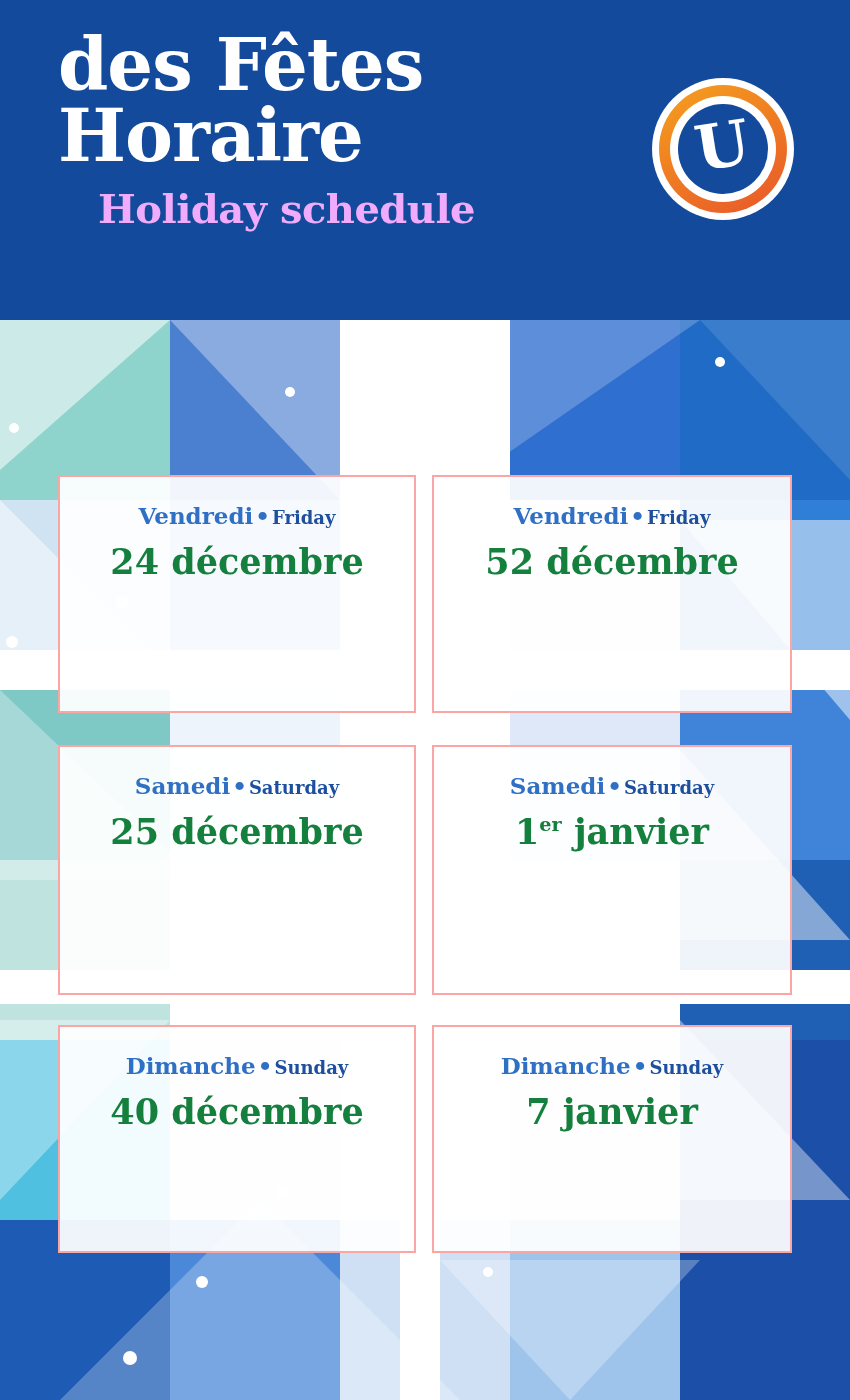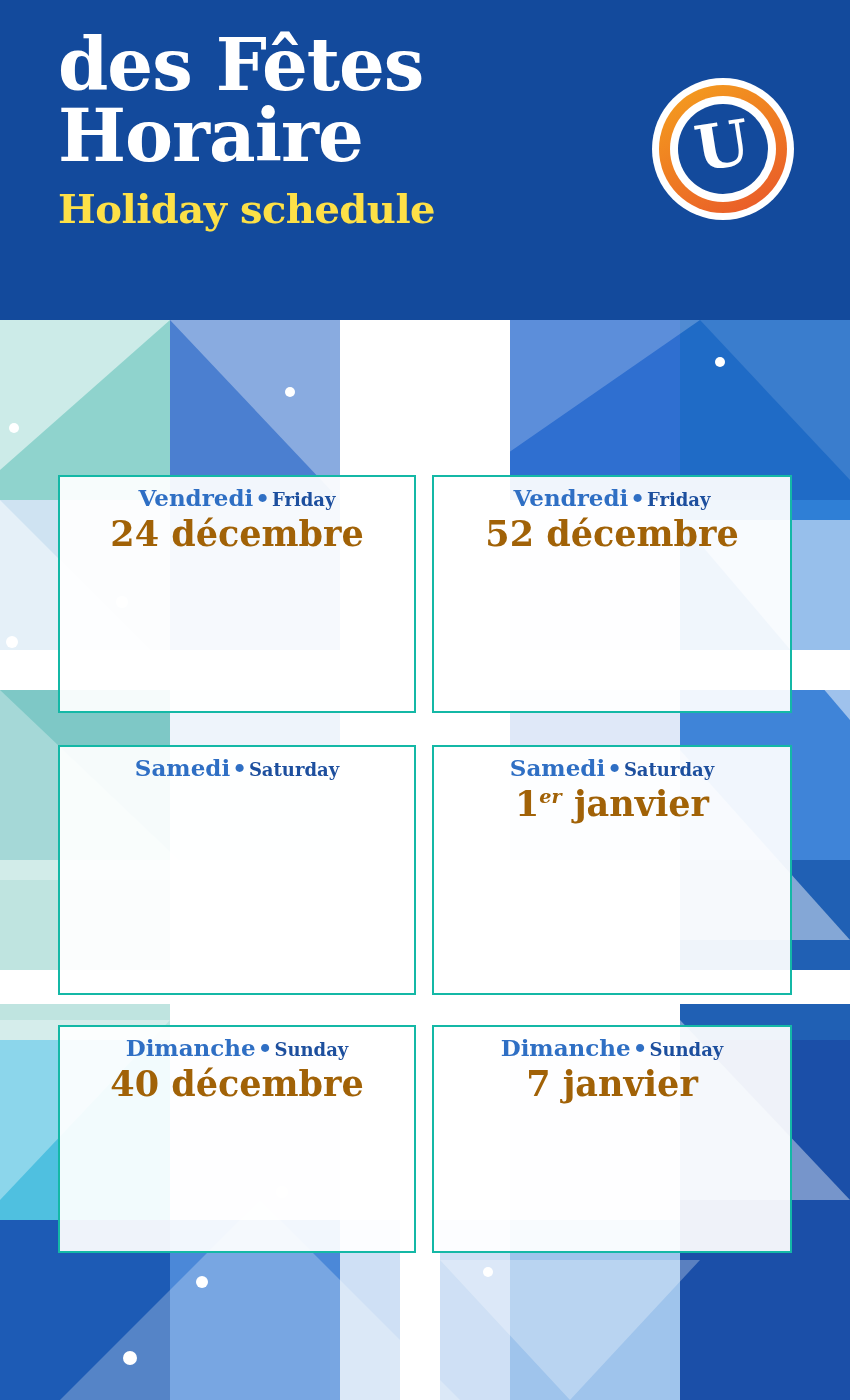--- a/index.html
+++ b/index.html
@@ -43,22 +43,23 @@
     color: #ffffff;
     letter-spacing: -1px;
   }
 
   .title-en {
     margin-top: 18px;
     font-family: "DejaVu Serif", serif;
     font-weight: bold;
     font-size: 40px;
     line-height: 1;
-    color: #fde047;
+    color: #f0abfc;
     letter-spacing: -0.5px;
+    margin-left: 40px;
   }
 
   
   .logo {
     position: absolute;
     right: 56px;
     top: 78px;
     width: 142px;
     height: 142px;
   }
@@ -134,53 +135,52 @@
     position: absolute;
     left: 0;
     top: 0;
     width: 850px;
     height: 1080px;
   }
 
   .card {
     position: absolute;
     background: rgba(255,255,255,0.93);
-    border: 2px solid #14b8a6;
-    padding-top: 8px;
+    border: 2px solid #fca5a5;
+    padding-top: 26px;
   }
 
   .card-day {
     text-align: center;
     font-family: "DejaVu Serif", serif;
     font-weight: bold;
     color: #2f6fc4;
     font-size: 23px;
     line-height: 1.1;
     white-space: nowrap;
   }
   .card-day .en {
     font-size: 18px;
     color: #1d4f9e;
   }
   .card-day .sep { color: #2f6fc4; padding: 0 2px; }
 
   .card-date {
     text-align: center;
-    margin-top: 4px;
-    font-family: "DejaVu Serif", serif;
-    font-weight: bold;
-    color: #a16207;
+    margin-top: 14px;
+    font-family: "DejaVu Serif", serif;
+    font-weight: bold;
+    color: #15803d;
     font-size: 35px;
     line-height: 1.15;
     white-space: nowrap;
   }
   .card-date sup {
     font-size: 0.55em;
     vertical-align: super;
-    font-style: italic;
   }
 
   
   .col-l { left: 58px;  width: 358px; }
   .col-r { left: 432px; width: 360px; }
   .row-1 { top: 155px; height: 238px; }
   .row-2 { top: 425px; height: 250px; }
   .row-3 { top: 705px; height: 228px; }
 </style>
 </head>
@@ -290,20 +290,21 @@
         <div class="card-day">
           <span>Vendredi</span><span class="sep">•</span><span class="en">Friday</span>
         </div>
         <div class="card-date">52 décembre</div>
       </div>
 
       <div class="card col-l row-2">
         <div class="card-day">
           <span>Samedi</span><span class="sep">•</span><span class="en">Saturday</span>
         </div>
+        <div class="card-date">25 décembre</div>
       </div>
 
       <div class="card col-r row-2">
         <div class="card-day">
           <span>Samedi</span><span class="sep">•</span><span class="en">Saturday</span>
         </div>
         <div class="card-date"><span>1</span><sup>er</sup><span> janvier</span></div>
       </div>
 
       <div class="card col-l row-3">

